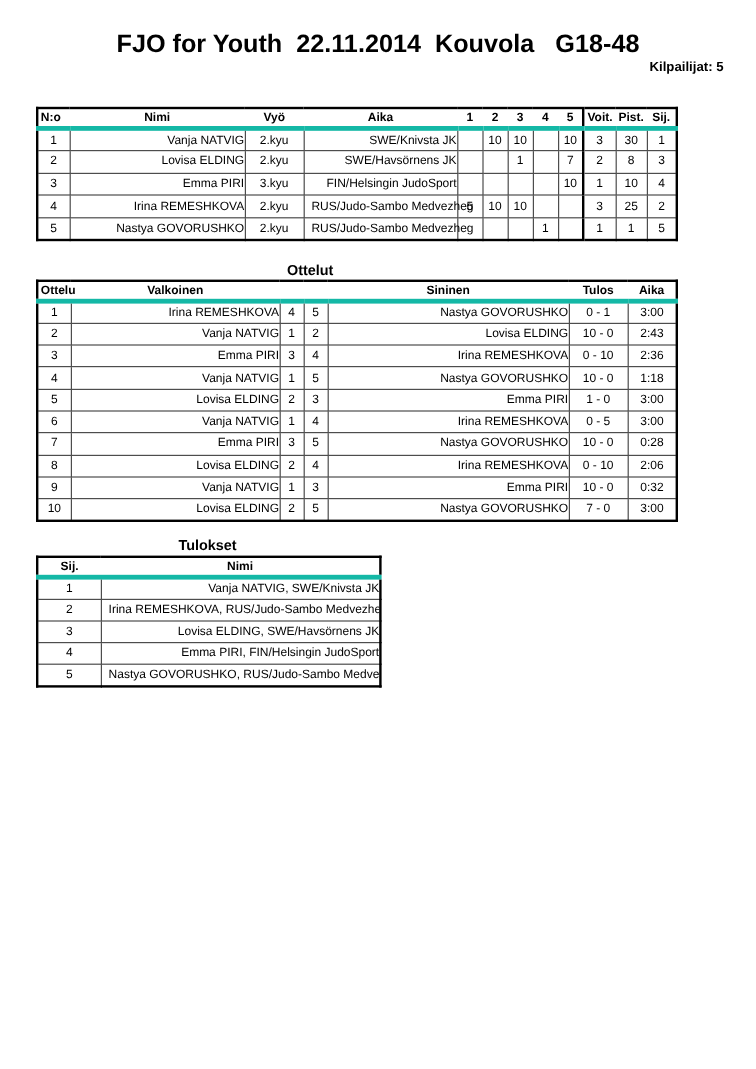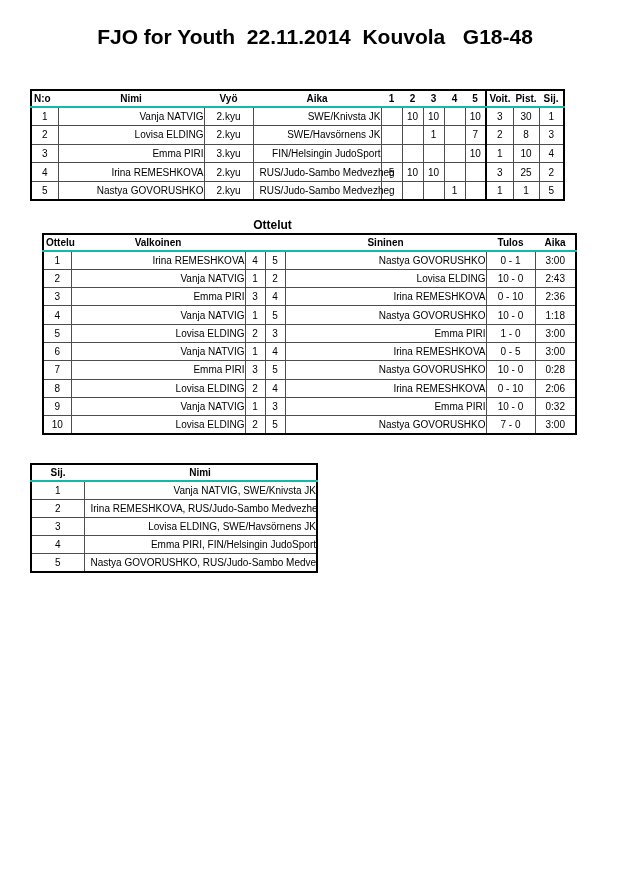--- a/index.html
+++ b/index.html
@@ -12,51 +12,52 @@
     font-size:21px; font-weight:bold; white-space:pre;
   }
   .meta-count {
     position:absolute; top:50px; left:303px; width:300px; text-align:right;
     font-size:11px; font-weight:bold;
   }
   .section-title {
     position:absolute; font-size:12px; font-weight:bold; text-align:center;
   }
   #sec-kilpailijat { top:68px;  left:30px; width:450px; }
-  #sec-ottelut     { top:218px; left:30px; width:485px; }
+  #sec-ottelut     { top:218px; left:16px; width:485px; }
   #sec-tulokset    { top:447px; left:30px; width:286px; }
 
   table {
     position:absolute; border-collapse:collapse; table-layout:fixed;
     font-size:10px; background:#fff; border:2px solid #000;
   }
   #t-kilpailijat { top:89px;  left:30px; width:533px; }
-  #t-ottelut     { top:233px; left:42px; width:533px; }
+  #t-ottelut     { top:233px; left:30px; width:533px; }
   #t-tulokset    { top:463px; left:30px; width:286px; }
 
   th, td { padding:0; vertical-align:middle; white-space:nowrap; }
   td { border:1px solid #4d4d4d; overflow:hidden; }
-  th { border:none; border-bottom:2px solid #14b8a6; font-weight:bold; overflow:visible;margin-left:48px; }
+  th { border:none; border-bottom:4px solid #14b8a6; font-weight:bold; overflow:visible;margin-left:48px; }
   thead tr { height:17px; }
   #t-kilpailijat tbody tr { height:18.6px; }
   #t-ottelut     tbody tr { height:18.3px; }
   #t-tulokset    tbody tr { height:18.2px; }
 
   .c { text-align:center; }
   td.l { text-align:right; padding-left:6px; }
   th.l { text-align:left; padding-left:2px; }
   .ov { overflow:visible;margin-top:44px; }
   .thickL { border-left:2px solid #000 !important; }
 </style>
 </head>
 <body>
 
 <div class="page">
 
   <div class="doc-title">FJO for Youth  22.11.2014  Kouvola   G18-48</div>
+  <div class="meta-count">Kilpailijat: 5</div>
 
 
   <table id="t-kilpailijat">
     <colgroup>
       <col style="width:27px">
         <col style="width:146px">
         <col style="width:49px">
         <col style="width:128px">
       <col style="width:21px">
         <col style="width:21px">
@@ -267,20 +268,21 @@
         <td class="l">Lovisa ELDING</td>
         <td class="c">2</td>
         <td class="c">5</td>
         <td class="l">Nastya GOVORUSHKO</td>
         <td class="c">7 - 0</td>
         <td class="c">3:00</td>
       </tr>
     </tbody>
   </table>
 
+  <div class="section-title" id="sec-tulokset">Tulokset</div>
 
   <table id="t-tulokset">
     <colgroup>
       <col style="width:53px">
         <col style="width:233px">
     </colgroup>
     <thead>
       <tr>
         <th class="c">Sij.</th>
         <th class="c">Nimi</th>

